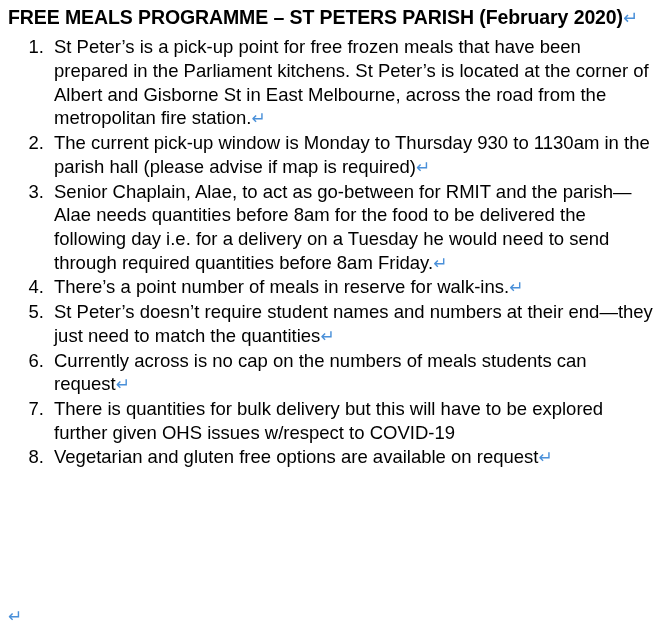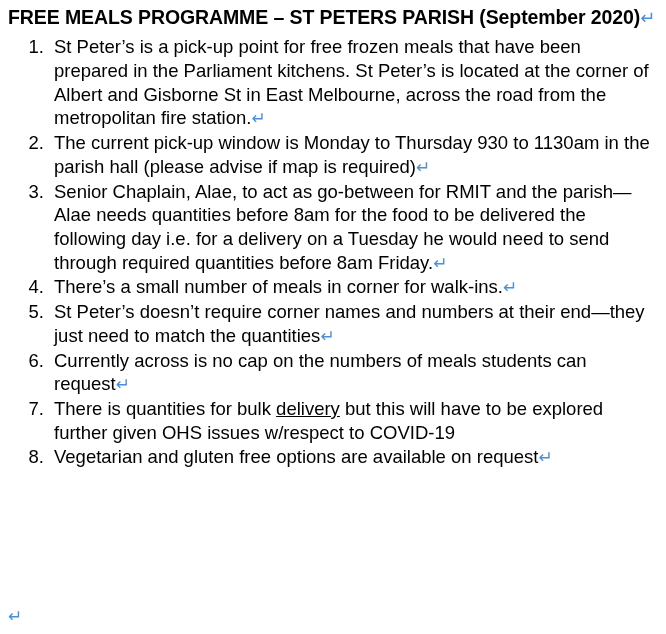--- a/index.html
+++ b/index.html
@@ -58,58 +58,57 @@
     left: 0;
     top: 0;
     width: 36px;
     text-align: right;
     font-size: 18.5px;
   }
   .item-text {
     display: inline;
   }
   .u {
-    text-decoration: underline;
   }
   .trailing-pilcrow {
     position: absolute;
     left: 8px;
     bottom: 8px;
     color: #4a90d9;
     font-size: 17px;
     font-family: "DejaVu Sans", sans-serif;
   }
 </style>
 </head>
 <body>
 
 <div class="page">
 
-  <div class="doc-title"><span>FREE MEALS PROGRAMME – ST PETERS PARISH  (September 2020)</span><span class="title-pilcrow">↵</span></div>
+  <div class="doc-title"><span>FREE MEALS PROGRAMME – ST PETERS PARISH  (February 2020)</span><span class="title-pilcrow">↵</span></div>
 
   <ol class="items">
 
     <li>
       <span class="num">1.</span><span class="item-text">St Peter’s is a pick-up point for free frozen meals that have been prepared in the Parliament kitchens. St Peter’s is located at the corner of Albert and Gisborne St in East Melbourne, across the road from the metropolitan fire station.</span><span class="pilcrow">↵</span>
     </li>
 
     <li>
       <span class="num">2.</span><span class="item-text">The current pick-up window is Monday to Thursday 930 to 1130am in the parish hall (please advise if map is required)</span><span class="pilcrow">↵</span>
     </li>
 
     <li>
       <span class="num">3.</span><span class="item-text">Senior Chaplain, Alae, to act as go-between for RMIT and the parish— Alae needs quantities before 8am for the food to be delivered the following day i.e. for a delivery on a Tuesday he would need to send through required quantities before 8am Friday.</span><span class="pilcrow">↵</span>
     </li>
 
     <li>
-      <span class="num">4.</span><span class="item-text">There’s a small number of meals in corner for walk-ins.</span><span class="pilcrow">↵</span>
+      <span class="num">4.</span><span class="item-text">There’s a point number of meals in reserve for walk-ins.</span><span class="pilcrow">↵</span>
     </li>
 
     <li>
-      <span class="num">5.</span><span class="item-text">St Peter’s doesn’t require corner names and numbers at their end—they just need to match the quantities</span><span class="pilcrow">↵</span>
+      <span class="num">5.</span><span class="item-text">St Peter’s doesn’t require student names and numbers at their end—they just need to match the quantities</span><span class="pilcrow">↵</span>
     </li>
 
     <li>
       <span class="num">6.</span><span class="item-text">Currently across is no cap on the numbers of meals students can request</span><span class="pilcrow">↵</span>
     </li>
 
     <li>
       <span class="num">7.</span><span class="item-text">There is quantities for bulk </span><span class="item-text u">delivery</span><span class="item-text"> but this will have to be explored further given OHS issues w/respect to COVID-19</span>
     </li>
 

